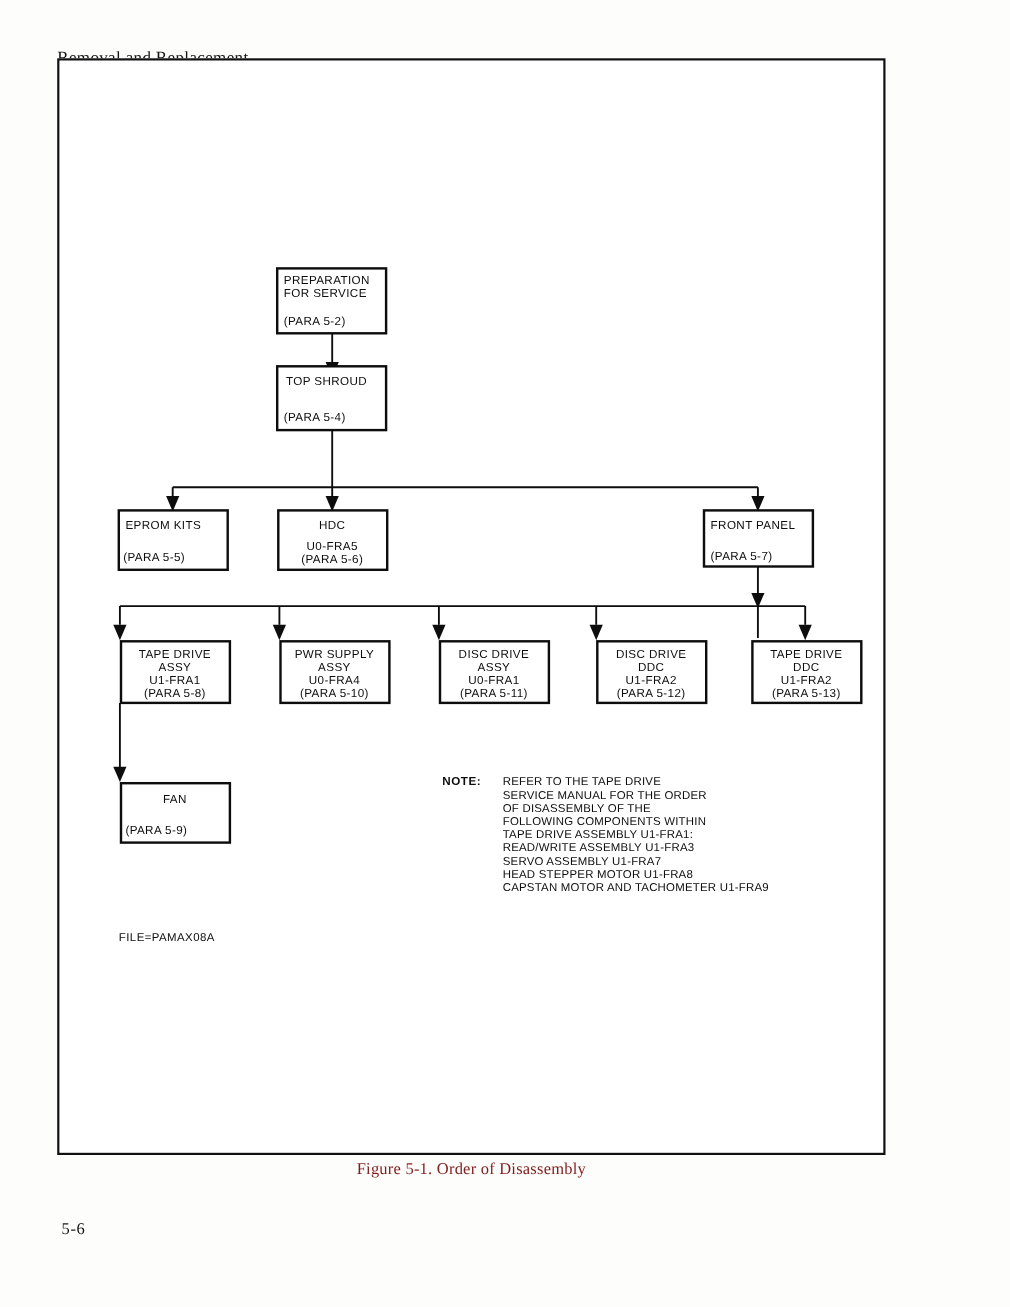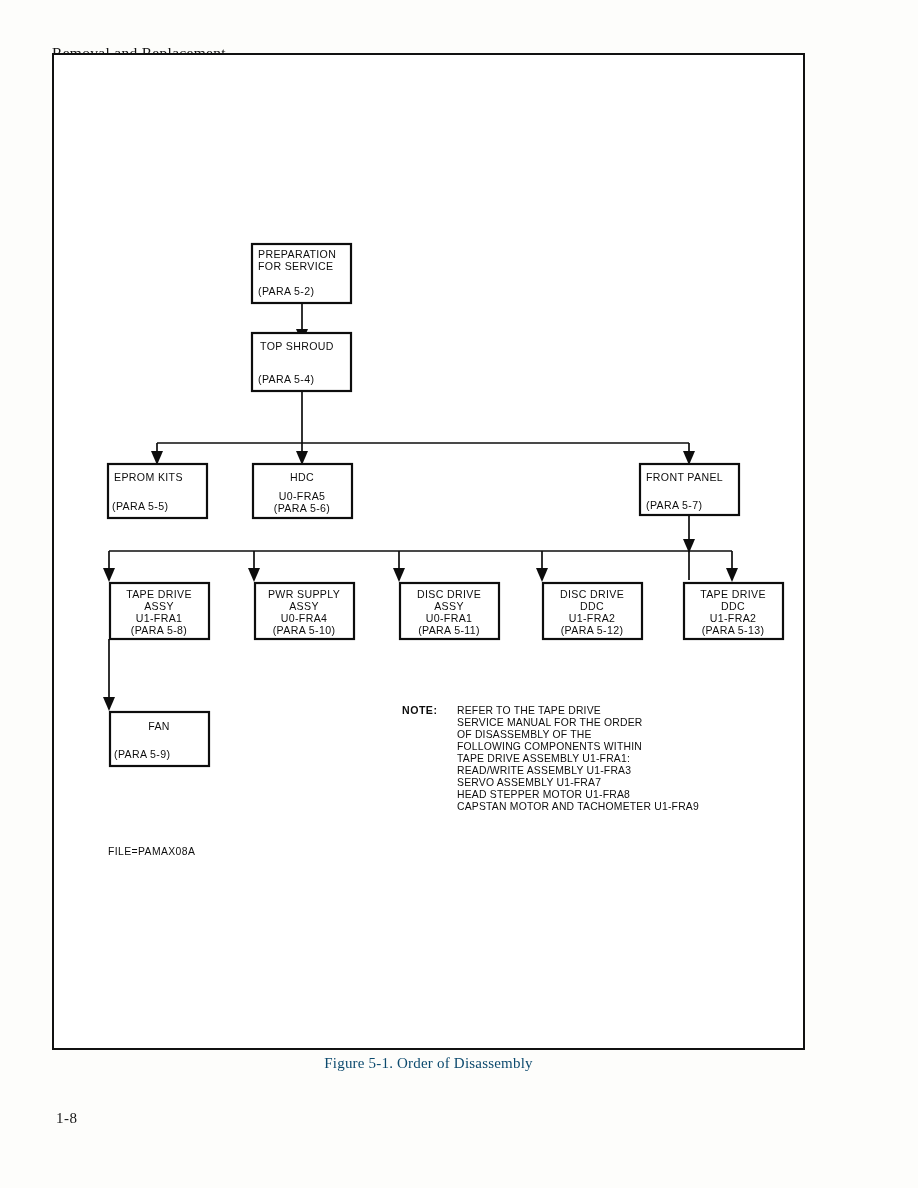--- a/index.html
+++ b/index.html
@@ -94,21 +94,21 @@
   
   .caption {
     position: absolute;
     left: 52px;
     top: 1055px;
     width: 753px;
     text-align: center;
     font-family: "Liberation Serif", serif;
     font-size: 15px;
     letter-spacing: 0.2px;
-    color: #0c4a6e;
+    color: #7f1d1d;
   }
   
   .folio {
     position: absolute;
     left: 56px;
     top: 1110px;
     font-family: "Liberation Serif", serif;
     font-size: 15px;
     letter-spacing: 0.5px;
     color: #141414;
@@ -270,15 +270,15 @@
         <text class="notebody" x="405" y="757">CAPSTAN MOTOR AND TACHOMETER U1-FRA9</text>
       </g>
 
       <text class="filelabel" x="56" y="802">FILE=PAMAX08A</text>
 
     </svg>
   </div>
 
   <div class="caption">Figure 5-1. Order of Disassembly</div>
 
-  <div class="folio">1-8</div>
+  <div class="folio">5-6</div>
 
 </div>
 
 </body></html>

